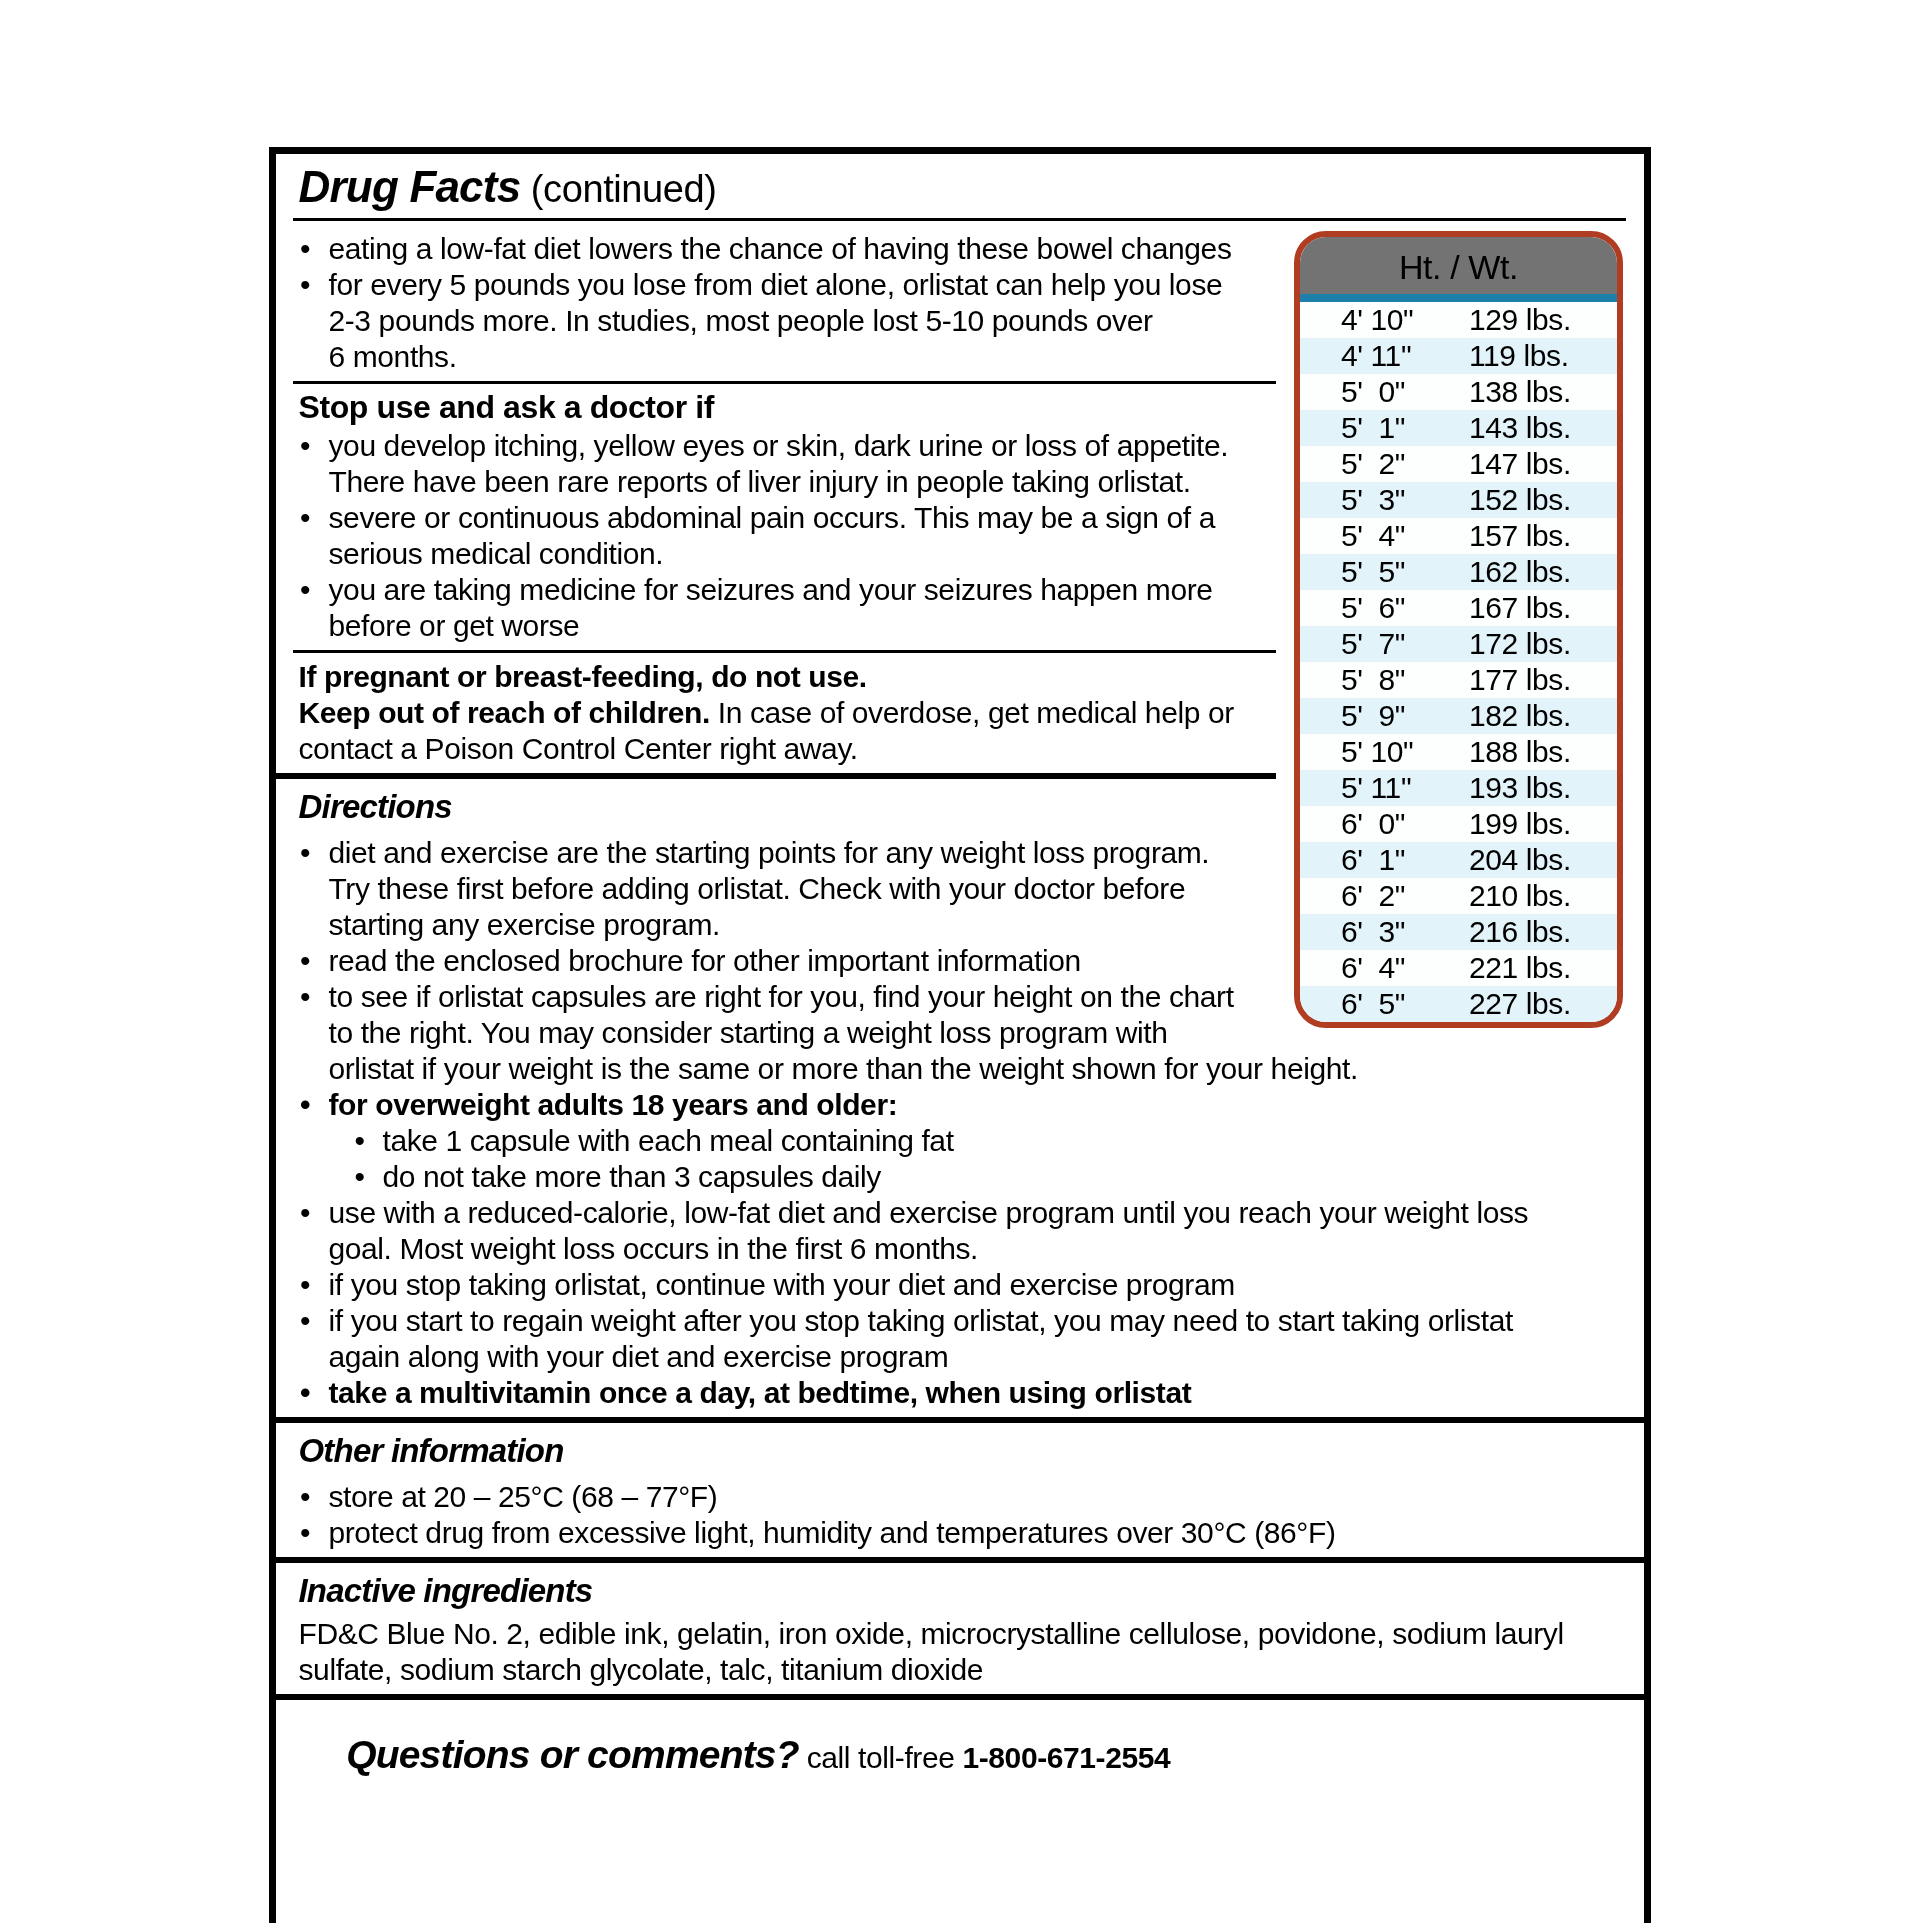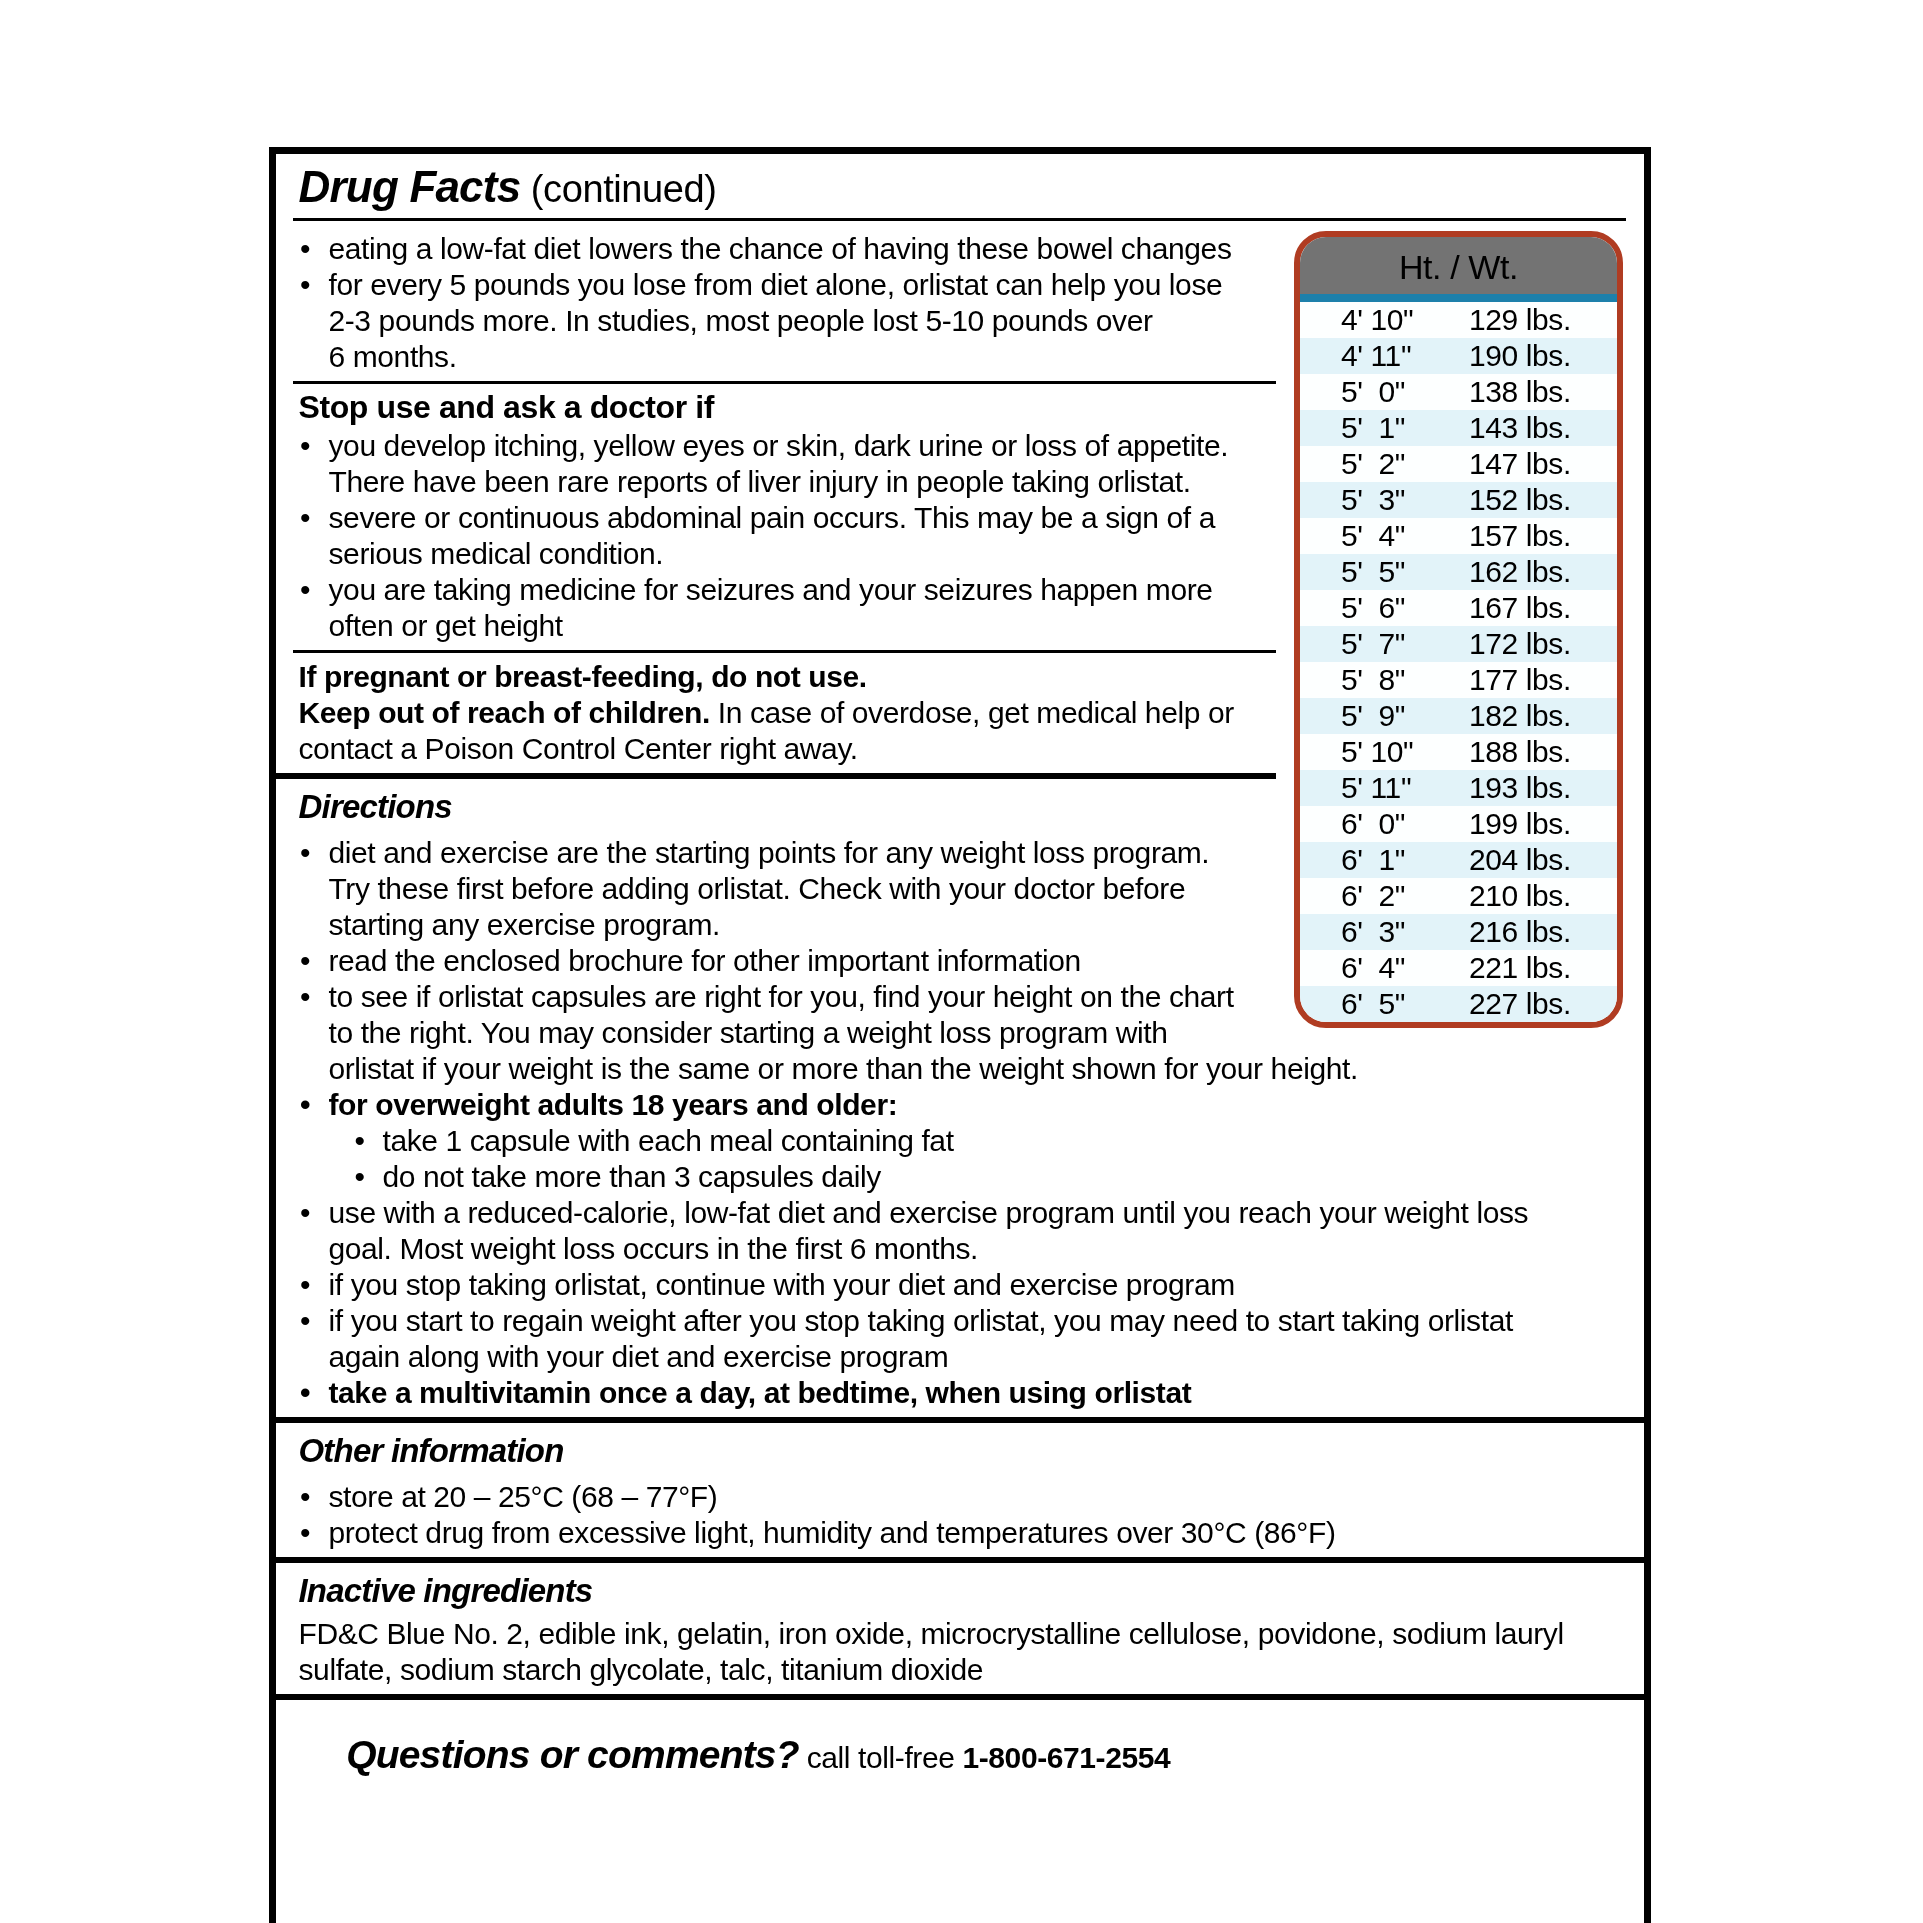--- a/index.html
+++ b/index.html
@@ -69,21 +69,21 @@
   <div class="title">
     <span class="t-main">Drug Facts</span><span class="t-cont">(continued)</span>
   </div>
   <div class="title-rule"></div>
 
   <aside class="htwt">
     <div class="htwt-head">Ht. / Wt.</div>
     <div class="htwt-sep"></div>
     <div class="htwt-rows">
         <div class="row"><span class="h">4' 10"</span><span class="w">129 lbs.</span></div>
-        <div class="row alt"><span class="h">4' 11"</span><span class="w">190 lbs.</span></div>
+        <div class="row alt"><span class="h">4' 11"</span><span class="w">119 lbs.</span></div>
         <div class="row"><span class="h">5'  0"</span><span class="w">138 lbs.</span></div>
         <div class="row alt"><span class="h">5'  1"</span><span class="w">143 lbs.</span></div>
         <div class="row"><span class="h">5'  2"</span><span class="w">147 lbs.</span></div>
         <div class="row alt"><span class="h">5'  3"</span><span class="w">152 lbs.</span></div>
         <div class="row"><span class="h">5'  4"</span><span class="w">157 lbs.</span></div>
         <div class="row alt"><span class="h">5'  5"</span><span class="w">162 lbs.</span></div>
         <div class="row"><span class="h">5'  6"</span><span class="w">167 lbs.</span></div>
         <div class="row alt"><span class="h">5'  7"</span><span class="w">172 lbs.</span></div>
         <div class="row"><span class="h">5'  8"</span><span class="w">177 lbs.</span></div>
         <div class="row alt"><span class="h">5'  9"</span><span class="w">182 lbs.</span></div>
@@ -119,21 +119,21 @@
         <div class="bullet">
           <div class="line">you develop itching, yellow eyes or skin, dark urine or loss of appetite.</div>
           <div class="line">There have been rare reports of liver injury in people taking orlistat.</div>
         </div>
         <div class="bullet">
           <div class="line">severe or continuous abdominal pain occurs. This may be a sign of a</div>
           <div class="line">serious medical condition.</div>
         </div>
         <div class="bullet">
           <div class="line">you are taking medicine for seizures and your seizures happen more</div>
-          <div class="line">often or get height</div>
+          <div class="line">before or get worse</div>
         </div>
       </div>
   </section>
 
   <div class="rule-thin"></div>
 
   <section class="preg">
       <div class="line"><span class="b">If pregnant or breast-feeding, do not use.</span></div>
       <div class="line"><span class="b">Keep out of reach of children.</span><span> In case of overdose, get medical help or</span></div>
       <div class="line"><span>contact a Poison Control Center right away.</span></div>

